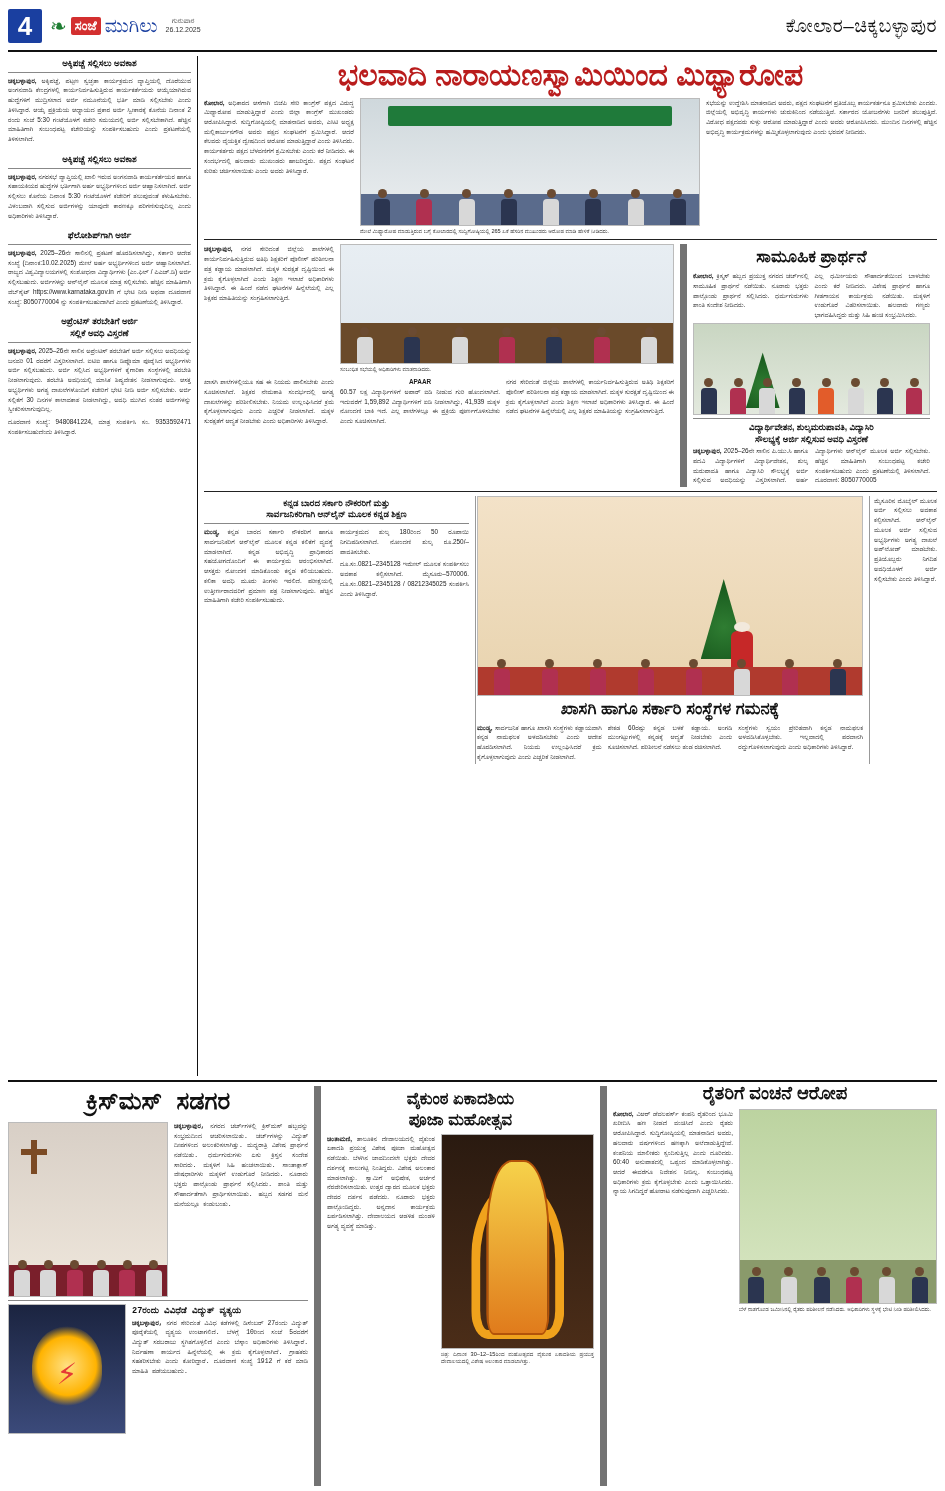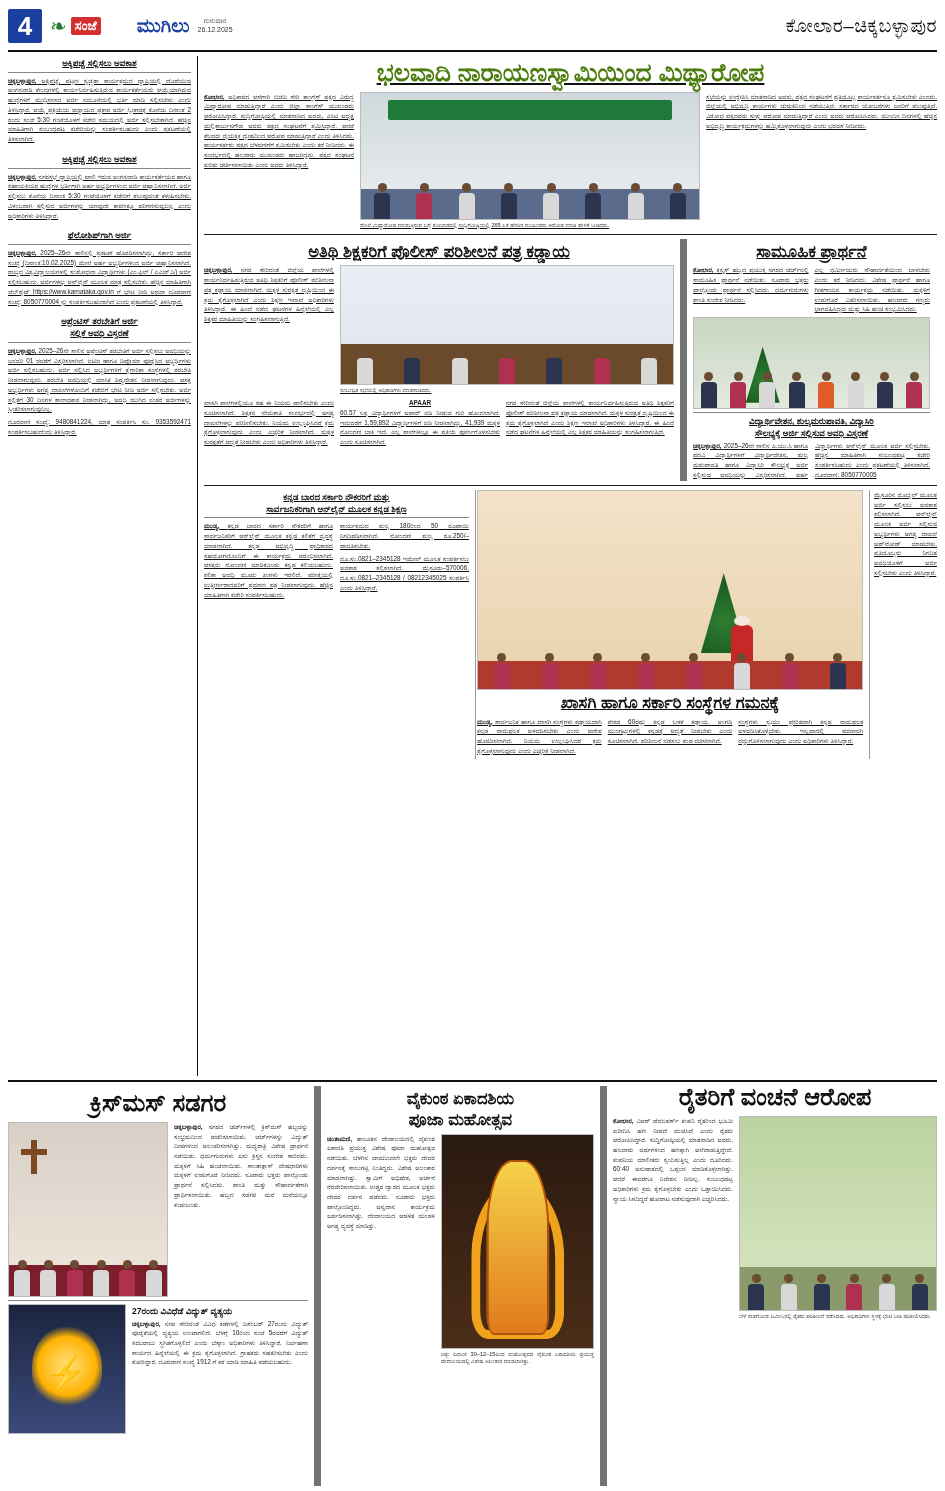--- a/index.html
+++ b/index.html
@@ -25,35 +25,35 @@
     width:34px; height:34px; background:#1a3fa0; color:#fff;
     font-size:26px; font-weight:bold; display:flex; align-items:center; justify-content:center;
     border-radius:2px;
   }
   .logo-block { display:flex; align-items:center; gap:4px; }
   .logo-leaf { color:#1e7d32; font-size:20px; line-height:1; }
   .logo-sanje {
     background:#d32f2f; color:#fff; font-size:13px; padding:1px 4px; border-radius:2px;
     font-weight:bold;
   }
-  .logo-mugilu { color:#1a3fa0; font-size:19px; font-weight:bold;margin-left:32px; }
+  .logo-mugilu { color:#1a3fa0; font-size:19px; font-weight:normal; }
   .logo-sub { font-size:7px; color:#333; line-height:1.25; text-align:center; }
   .masthead-right {
     margin-left:auto; font-size:19px; font-weight:normal; color:#111; letter-spacing:.5px;
   }
 
   
   .kn { font-size:6.4px; line-height:1.52; text-align:justify; color:#1a1a1a; }
   .kn p { margin:0 0 3px 0; }
   .hl { font-weight:bold; }
   .sec-rule { border-top:1px solid #222; margin:4px 0; }
   .thin-rule { border-top:1px solid #888; margin:3px 0; }
 
   h1.head-main {
-    font-size:25px; font-weight:bold; text-align:center; margin:2px 0 5px 0; color:#4d7c0f;
+    font-size:30px; font-weight:bold; text-align:center; margin:2px 0 5px 0; color:#b91c1c;
     line-height:1.15;
   }
   h2.head-sec {
     font-size:16.5px; font-weight:bold; text-align:center; margin:3px 0 4px 0; line-height:1.2;
   }
   h4.head-xs {
     font-size:8.6px; font-weight:bold; text-align:center; margin:2px 0 2px 0; line-height:1.25;
   }
 
   .caption { font-size:5.6px; line-height:1.4; text-align:justify; color:#222; margin-top:2px; }
@@ -125,21 +125,21 @@
       <span class="logo-sanje">ಸಂಜೆ</span>
       <span class="logo-mugilu">ಮುಗಿಲು</span>
     </div>
     <div class="logo-sub">
       <div>ಗುರುವಾರ</div>
       <div>26.12.2025</div>
     </div>
     <div class="masthead-right">ಕೋಲಾರ–ಚಿಕ್ಕಬಳ್ಳಾಪುರ</div>
   </div>
 
-  <div class="row" style="height:1020px;text-decoration:underline;">
+  <div class="row" style="height:1020px;">
 
     <div class="left-col col">
 
       <div class="block">
         <h4 class="head-xs">ಅಕ್ಕಿಪಚ್ಚೆ ಸಲ್ಲಿಸಲು ಅವಕಾಶ</h4>
         <div class="thin-rule"></div>
         <div class="kn">
             <p><span class="hl">ಚಿಕ್ಕಬಳ್ಳಾಪುರ,</span>
           <span>ಅಕ್ಕಿಪಚ್ಚೆ, ಪಟ್ಟಣ ಸ್ವಚ್ಛತಾ ಕಾರ್ಯಕ್ರಮದ ವ್ಯಾಪ್ತಿಯಲ್ಲಿ ದೊರೆಯುವ ಅಂಗನವಾಡಿ ಕೇಂದ್ರಗಳಲ್ಲಿ ಕಾರ್ಯನಿರ್ವಹಿಸುತ್ತಿರುವ ಕಾರ್ಯಕರ್ತೆಯರು ಆಯ್ಕೆಯಾಗಿರುವ ಹುದ್ದೆಗಳಿಗೆ ಮುದ್ರಿಸಲಾದ ಅರ್ಜಿ ನಮೂನೆಯಲ್ಲಿ ಭರ್ತಿ ಮಾಡಿ ಸಲ್ಲಿಸಬೇಕು ಎಂದು ತಿಳಿಸಿದ್ದಾರೆ. ಆಯ್ಕೆ ಪ್ರಕ್ರಿಯೆಯ ಆಧ್ಯಾಯದ ಪ್ರಕಾರ ಅರ್ಜಿ ಸ್ವೀಕಾರಕ್ಕೆ ಕೊನೆಯ ದಿನಾಂಕ 2 ರಂದು ಸಂಜೆ 5:30 ಗಂಟೆಯೊಳಗೆ ಕಚೇರಿ ಸಮಯದಲ್ಲಿ ಅರ್ಜಿ ಸಲ್ಲಿಸಬೇಕಾಗಿದೆ. ಹೆಚ್ಚಿನ ಮಾಹಿತಿಗಾಗಿ ಸಂಬಂಧಪಟ್ಟ ಕಚೇರಿಯನ್ನು ಸಂಪರ್ಕಿಸಬಹುದು ಎಂದು ಪ್ರಕಟಣೆಯಲ್ಲಿ ತಿಳಿಸಲಾಗಿದೆ.</span></p>
           </div>
@@ -228,21 +228,20 @@
           </div>
           <div style="flex:1" class="kn">ಸಭೆಯನ್ನು ಉದ್ದೇಶಿಸಿ ಮಾತನಾಡಿದ ಅವರು, ಪಕ್ಷದ ಸಂಘಟನೆಗೆ ಪ್ರತಿಯೊಬ್ಬ ಕಾರ್ಯಕರ್ತನೂ ಶ್ರಮಿಸಬೇಕು ಎಂದರು. ಜಿಲ್ಲೆಯಲ್ಲಿ ಅಭಿವೃದ್ಧಿ ಕಾರ್ಯಗಳು ಚುರುಕಿನಿಂದ ನಡೆಯುತ್ತಿವೆ. ಸರ್ಕಾರದ ಯೋಜನೆಗಳು ಜನರಿಗೆ ತಲುಪುತ್ತಿವೆ. ವಿರೋಧ ಪಕ್ಷದವರು ಸುಳ್ಳು ಆರೋಪ ಮಾಡುತ್ತಿದ್ದಾರೆ ಎಂದು ಅವರು ಆರೋಪಿಸಿದರು. ಮುಂದಿನ ದಿನಗಳಲ್ಲಿ ಹೆಚ್ಚಿನ ಅಭಿವೃದ್ಧಿ ಕಾರ್ಯಕ್ರಮಗಳನ್ನು ಹಮ್ಮಿಕೊಳ್ಳಲಾಗುವುದು ಎಂದು ಭರವಸೆ ನೀಡಿದರು.</div>
         </div>
       </div>
 
       <div class="sec-rule"></div>
 
       <div class="row" style="gap:6px;">
 
         <div style="width:470px;">
-          <h2 class="head-sec">ಅತಿಥಿ ಶಿಕ್ಷಕರಿಗೆ ಪೊಲೀಸ್ ಪರಿಶೀಲನೆ ಪತ್ರ ಕಡ್ಡಾಯ</h2>
           <div class="row" style="gap:6px;">
             <div style="width:130px;" class="kn">
               <p><span class="hl">ಚಿಕ್ಕಬಳ್ಳಾಪುರ,</span>
               <span>ನಗರ ಸೇರಿದಂತೆ ಜಿಲ್ಲೆಯ ಶಾಲೆಗಳಲ್ಲಿ ಕಾರ್ಯನಿರ್ವಹಿಸುತ್ತಿರುವ ಅತಿಥಿ ಶಿಕ್ಷಕರಿಗೆ ಪೊಲೀಸ್ ಪರಿಶೀಲನಾ ಪತ್ರ ಕಡ್ಡಾಯ ಮಾಡಲಾಗಿದೆ. ಮಕ್ಕಳ ಸುರಕ್ಷತೆ ದೃಷ್ಟಿಯಿಂದ ಈ ಕ್ರಮ ಕೈಗೊಳ್ಳಲಾಗಿದೆ ಎಂದು ಶಿಕ್ಷಣ ಇಲಾಖೆ ಅಧಿಕಾರಿಗಳು ತಿಳಿಸಿದ್ದಾರೆ. ಈ ಹಿಂದೆ ನಡೆದ ಘಟನೆಗಳ ಹಿನ್ನೆಲೆಯಲ್ಲಿ ಎಲ್ಲ ಶಿಕ್ಷಕರ ಮಾಹಿತಿಯನ್ನು ಸಂಗ್ರಹಿಸಲಾಗುತ್ತಿದೆ.</span></p>
             </div>
             <div style="flex:1">
               <div class="photo ph-hall" style="height:120px;">
                 <div class="table-strip brown" style="height:34%"></div>
                 <div class="people" style="height:66%;">
                   <div class="person g">
@@ -419,21 +418,21 @@
         </div>
       </div>
 
     </div>
   </div>
 
   <div class="sec-rule" style="border-top:2px solid #111;"></div>
 
   <div class="row" style="gap:6px; height:400px;">
 
-    <div style="width:300px;">
+    <div style="width:300px;font-family:Liberation Mono, monospace;">
       <h2 class="head-sec" style="font-size:24px;">ಕ್ರಿಸ್‌ಮಸ್ ಸಡಗರ</h2>
       <div class="row" style="gap:6px;">
         <div style="width:160px;">
           <div class="photo ph-church" style="height:175px;">
             <div class="cross"></div>
             <div class="table-strip" style="background:#7a1f2b; height:18%;"></div>
             <div class="people" style="height:72%;">
               <div class="person g">
                   <div class="head"></div>
                   <div class="body"></div>
@@ -496,21 +495,21 @@
           <div class="photo ph-temple" style="height:215px;">
             <div class="garland"></div>
             <div class="idol"></div>
           </div>
           <div class="caption">ಚಿತ್ರ: ದಿನಾಂಕ 30–12–15ರಿಂದ ಮಹೋತ್ಸವದ ವೈಕುಂಠ ಏಕಾದಶಿಯ ಪ್ರಯುಕ್ತ ದೇವಾಲಯದಲ್ಲಿ ವಿಶೇಷ ಅಲಂಕಾರ ಮಾಡಲಾಗಿತ್ತು.</div>
         </div>
       </div>
     </div>
 
     <div class="vline" style="flex:1; padding-left:6px;">
-      <h2 class="head-sec" style="font-size:24px; margin-top:-3px">ರೈತರಿಗೆ ವಂಚನೆ ಆರೋಪ</h2>
+      <h2 class="head-sec" style="font-size:18px; margin-top:-3px">ರೈತರಿಗೆ ವಂಚನೆ ಆರೋಪ</h2>
       <div class="row" style="gap:6px;">
         <div style="width:120px;" class="kn">
           <p><span class="hl">ಕೋಲಾರ,</span>
           <span>ವಿಆರ್ ಡೆವಲಪರ್ಸ್ ಕಂಪನಿ ರೈತರಿಂದ ಭೂಮಿ ಖರೀದಿಸಿ ಹಣ ನೀಡದೆ ವಂಚಿಸಿದೆ ಎಂದು ರೈತರು ಆರೋಪಿಸಿದ್ದಾರೆ. ಸುದ್ದಿಗೋಷ್ಠಿಯಲ್ಲಿ ಮಾತನಾಡಿದ ಅವರು, ಹಲವಾರು ವರ್ಷಗಳಿಂದ ಹಣಕ್ಕಾಗಿ ಅಲೆದಾಡುತ್ತಿದ್ದೇವೆ. ಕಂಪನಿಯ ಮಾಲೀಕರು ಸ್ಪಂದಿಸುತ್ತಿಲ್ಲ ಎಂದು ದೂರಿದರು. 60:40 ಅನುಪಾತದಲ್ಲಿ ಒಪ್ಪಂದ ಮಾಡಿಕೊಳ್ಳಲಾಗಿತ್ತು. ಆದರೆ ಈವರೆಗೂ ನಿವೇಶನ ನೀಡಿಲ್ಲ. ಸಂಬಂಧಪಟ್ಟ ಅಧಿಕಾರಿಗಳು ಕ್ರಮ ಕೈಗೊಳ್ಳಬೇಕು ಎಂದು ಒತ್ತಾಯಿಸಿದರು. ನ್ಯಾಯ ಸಿಗದಿದ್ದರೆ ಹೋರಾಟ ನಡೆಸುವುದಾಗಿ ಎಚ್ಚರಿಸಿದರು.</span></p>
         </div>
         <div style="flex:1">
           <div class="photo ph-field" style="height:195px;">
             <div class="table-strip" style="background:#8a9a6b; height:22%;"></div>
             <div class="people" style="height:66%;">
               <div class="person">

